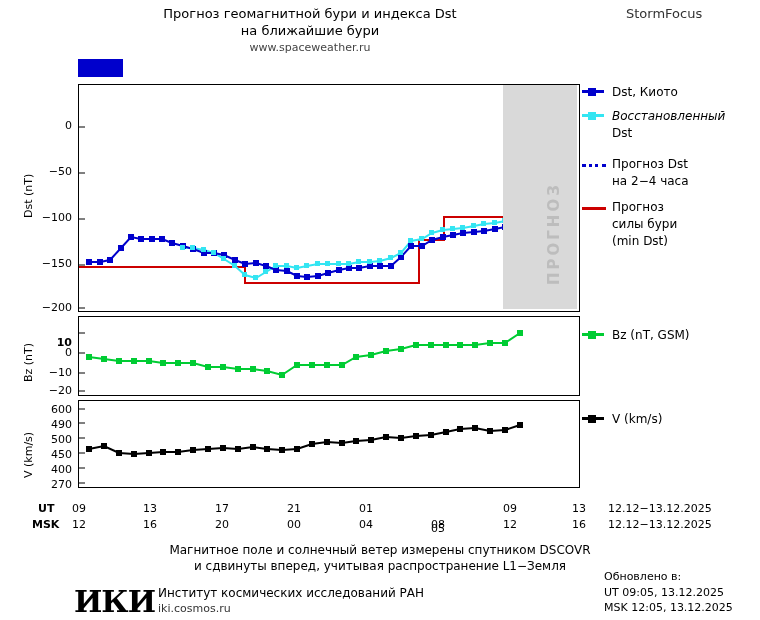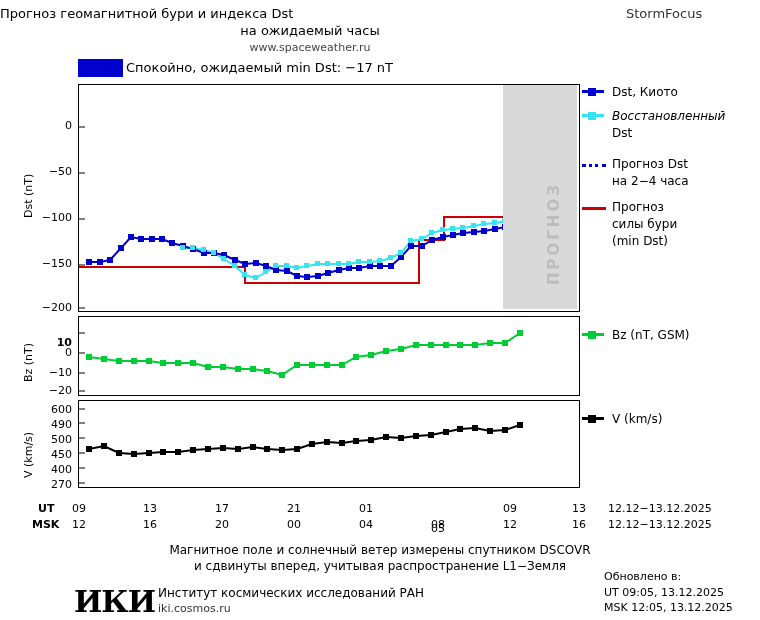--- a/index.html
+++ b/index.html
@@ -5,21 +5,21 @@
   html,body{margin:0;padding:0;}
   body{
     width:760px;height:620px;
     background:#ffffff;
     font-family:"DejaVu Sans","Liberation Sans",sans-serif;
     color:#000;
     position:relative;
     overflow:hidden;
   }
   .abs{position:absolute;}
-  #title1{top:6px;left:0;width:620px;font-size:13px;}
+  #title1{top:6px;left:0;width:620px;text-align:center;font-size:13px;}
   #title2{top:23px;left:0;width:620px;text-align:center;font-size:13px;}
   #title3{top:41px;left:0;width:620px;text-align:center;font-size:11px;color:#444;}
   #stormfocus{top:6px;left:626px;font-size:13px;color:#333;}
 
   
   #legendbar{top:58px;left:78px;width:500px;height:20px;}
   #legendswatch{position:absolute;left:0;top:1px;width:45px;height:18px;background:#0000cc;}
   #legendtext{position:absolute;left:48px;top:2px;font-size:13px;}
 
   
@@ -56,27 +56,26 @@
   #upd0{position:absolute;left:604px;top:570px;font-size:11px;}
   #upd1{position:absolute;left:604px;top:586px;font-size:11px;}
   #upd2{position:absolute;left:604px;top:601px;font-size:11px;}
 
   svg{display:block;}
 </style>
 </head>
 <body>
 
 <div class="abs" id="title1">Прогноз геомагнитной бури и индекса Dst</div>
-<div class="abs" id="title2">на ожидаемый часы</div>
+<div class="abs" id="title2">на ближайшие бури</div>
 <div class="abs" id="title3">www.spaceweather.ru</div>
 <div class="abs" id="stormfocus">StormFocus</div>
 
 <div class="abs" id="legendbar">
   <div id="legendswatch"></div>
-  <div id="legendtext">Спокойно, ожидаемый min Dst: −17 nT</div>
 </div>
 
 <div class="panel" id="panelDst">
   <div id="forecastband" style="left:424px;top:0;width:74px;height:224px;"></div>
   <div id="forecastword" style="left:466px;top:200px;">ПРОГНОЗ</div>
   <svg width="498" height="224" viewBox="0 0 498 224">
 
     <polyline fill="none" stroke="#cc0000" stroke-width="2" points="0,182 166,182 166,198 340,198 340,155 365,155 365,132 498,132"></polyline>
 
     <polyline fill="none" stroke="#33e5f2" stroke-width="2" points="104,163 114,163 125,165 135,168 145,174 156,181 166,190 177,193 187,187 197,181 208,181 218,183 228,181 239,179 249,179 260,179 270,179 280,177 291,177 301,176 312,173 322,168 332,156 343,154 353,148 364,145 374,144 384,143 395,141 405,139 416,138 426,136"></polyline>

